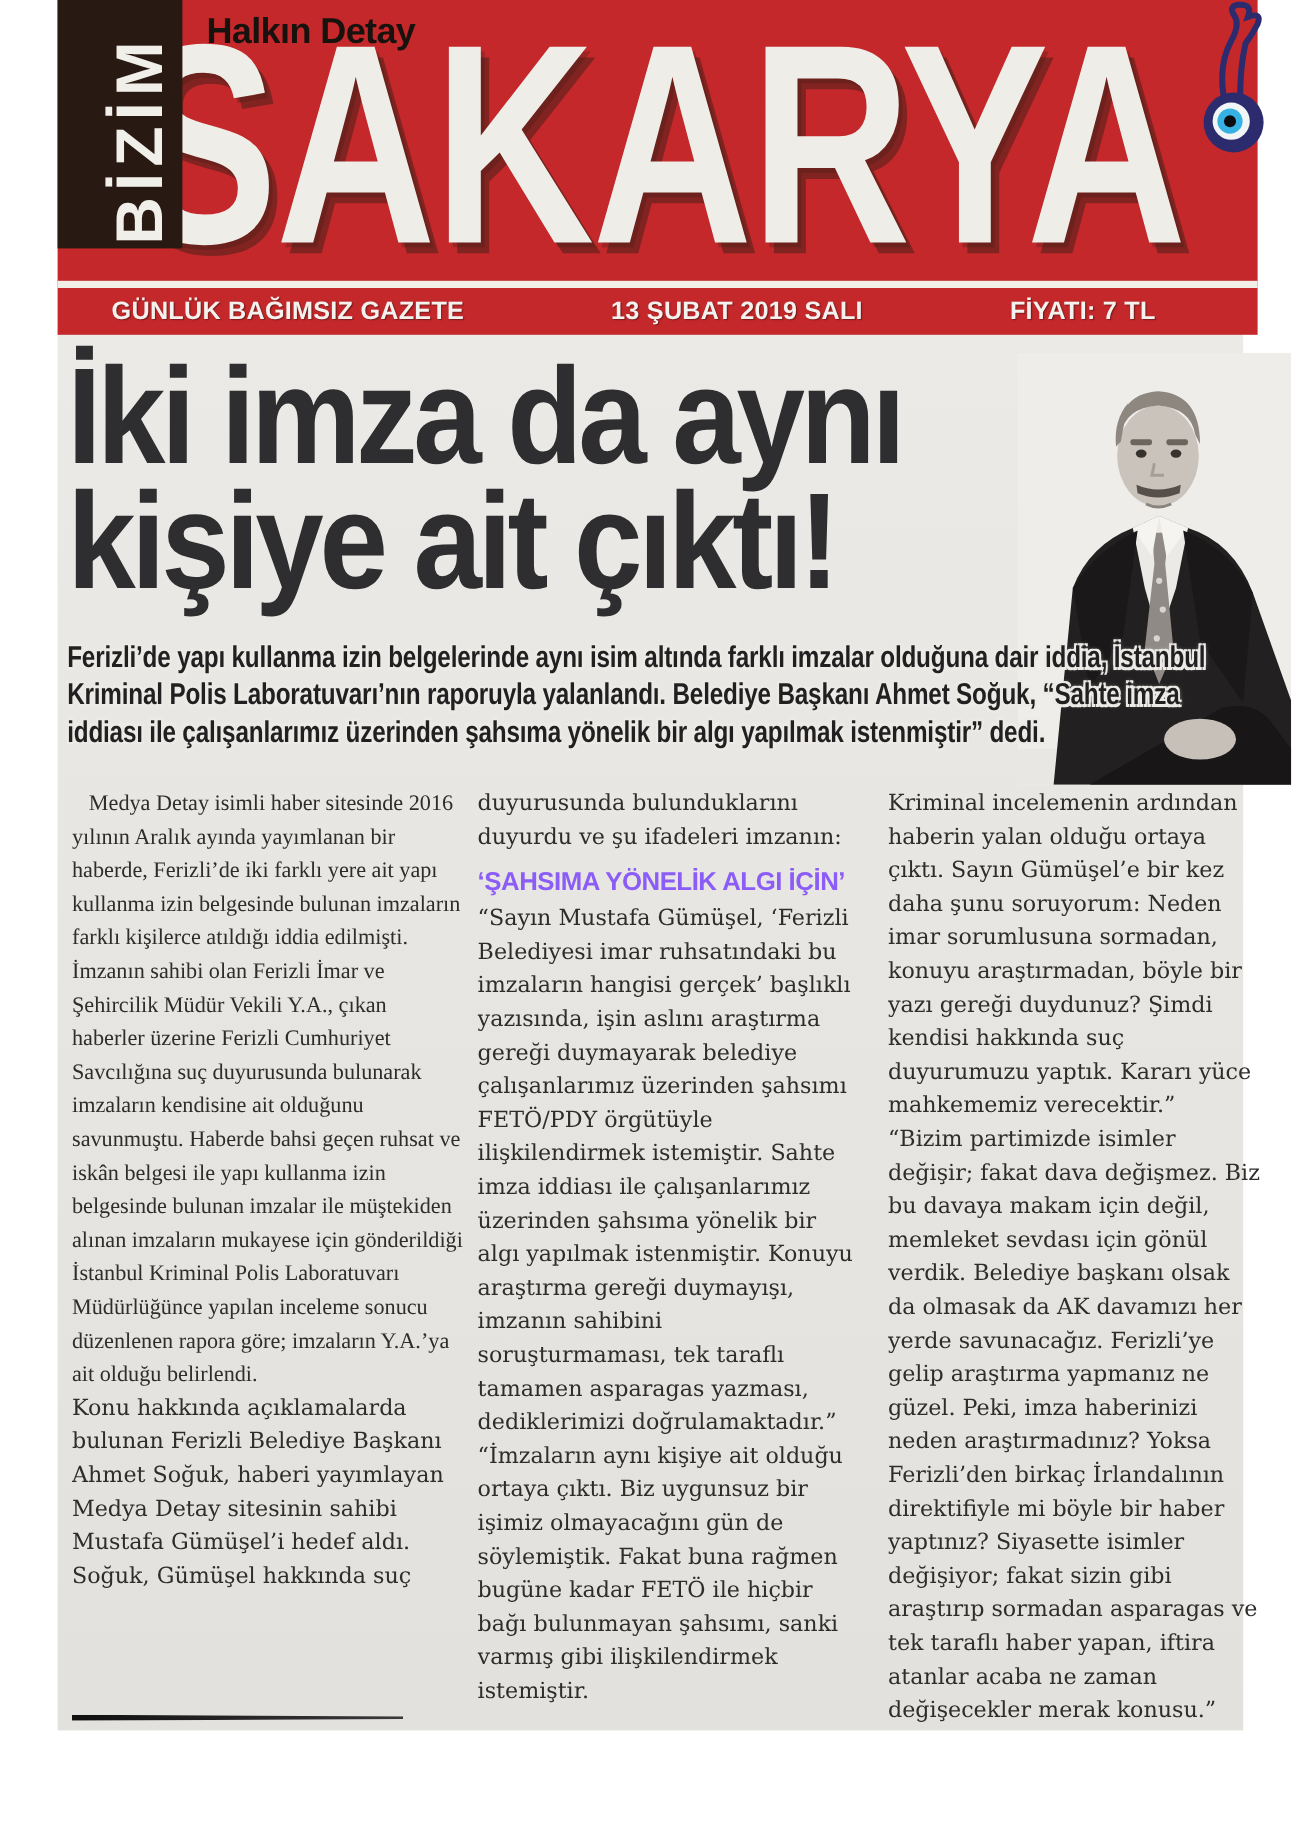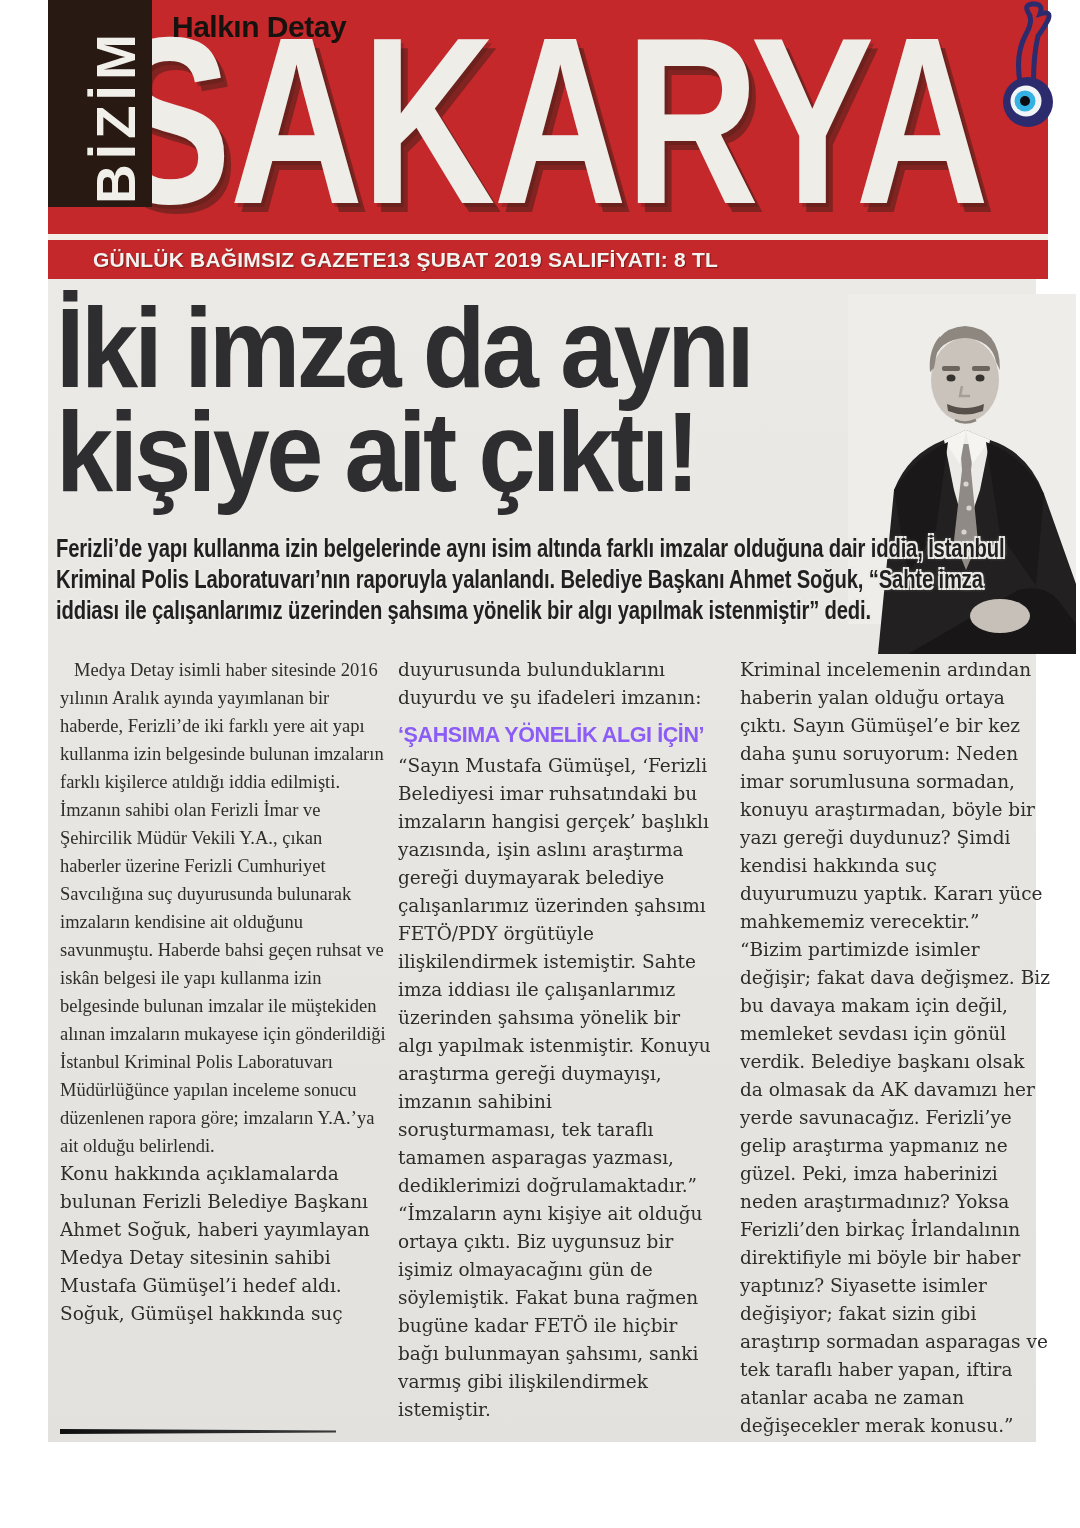--- a/index.html
+++ b/index.html
@@ -40,21 +40,21 @@
     position:absolute;left:60px;top:2px;line-height:1;
     font-size:237px;font-weight:bold;letter-spacing:-2px;color:#efede8;
     transform:scaleX(0.78);transform-origin:0 0;white-space:nowrap;
     text-shadow:9px 9px 0 rgba(62,30,22,.5),4px 4px 0 rgba(62,30,22,.3);
   }
   .mast-rule{
     position:absolute;left:0;top:234px;width:100%;height:6px;background:#f2efe8;
   }
   .strapline{
     position:absolute;left:0;top:240px;width:100%;height:39px;
-    display:flex;align-items:center;justify-content:flex-start;
+    display:flex;align-items:center;justify-content:space-between;
     padding:0 85px 0 45px;box-sizing:border-box;
     color:#f4f2ee;font-size:21px;font-weight:bold;letter-spacing:0.2px;
     text-shadow:1px 1px 1px rgba(50,15,12,.5);
   }
   .nazar{position:absolute;right:-24px;top:0;z-index:6;}
   
   .headline{
     position:absolute;left:56px;top:296px;margin:0;z-index:2;
     font-size:114px;line-height:104px;font-weight:bold;letter-spacing:-4px;
     color:#2e2d2f;transform:scaleX(0.9);transform-origin:0 0;white-space:nowrap;
@@ -99,21 +99,21 @@
   <header class="masthead">
     <div class="paper-title">SAKARYA</div>
     <div class="bizim-box">
       <span class="bizim-text">BİZİM</span>
     </div>
     <div class="tagline">Halkın Detay</div>
     <div class="mast-rule"></div>
     <div class="strapline">
       <span>GÜNLÜK BAĞIMSIZ GAZETE</span>
       <span>13 ŞUBAT 2019 SALI</span>
-      <span>FİYATI: 8 TL</span>
+      <span>FİYATI: 7 TL</span>
     </div>
     <svg class="nazar" width="90" height="140" viewBox="0 0 90 140">
       <path d="M42,98 Q30,60 44,34 Q52,20 46,12 Q42,5 50,4 Q62,3 58,14 Q70,10 66,20 Q62,28 56,36 Q50,62 52,98" fill="none" stroke="#2b2b6e" stroke-width="5" stroke-linecap="round"></path>
       <circle cx="46" cy="102" r="25" fill="#2b2b6e"></circle>
       <circle cx="44" cy="101" r="15.5" fill="#f2f5f6"></circle>
       <circle cx="43" cy="101" r="10.5" fill="#35b2e3"></circle>
       <circle cx="43" cy="101" r="5" fill="#0c0c10"></circle>
     </svg>
   </header>
 

